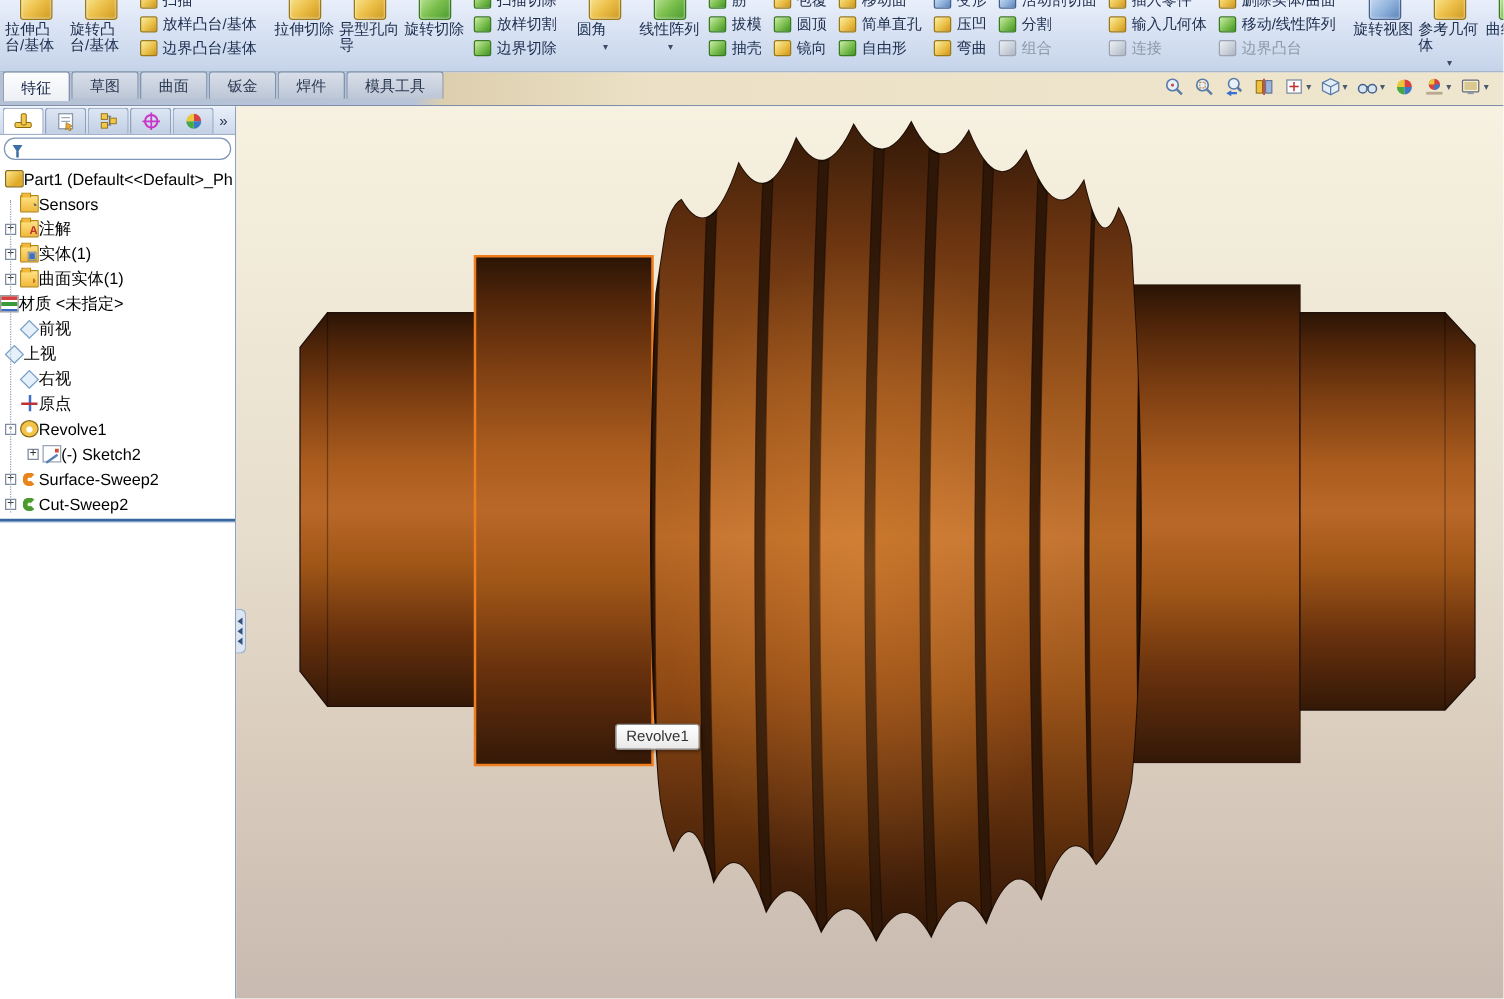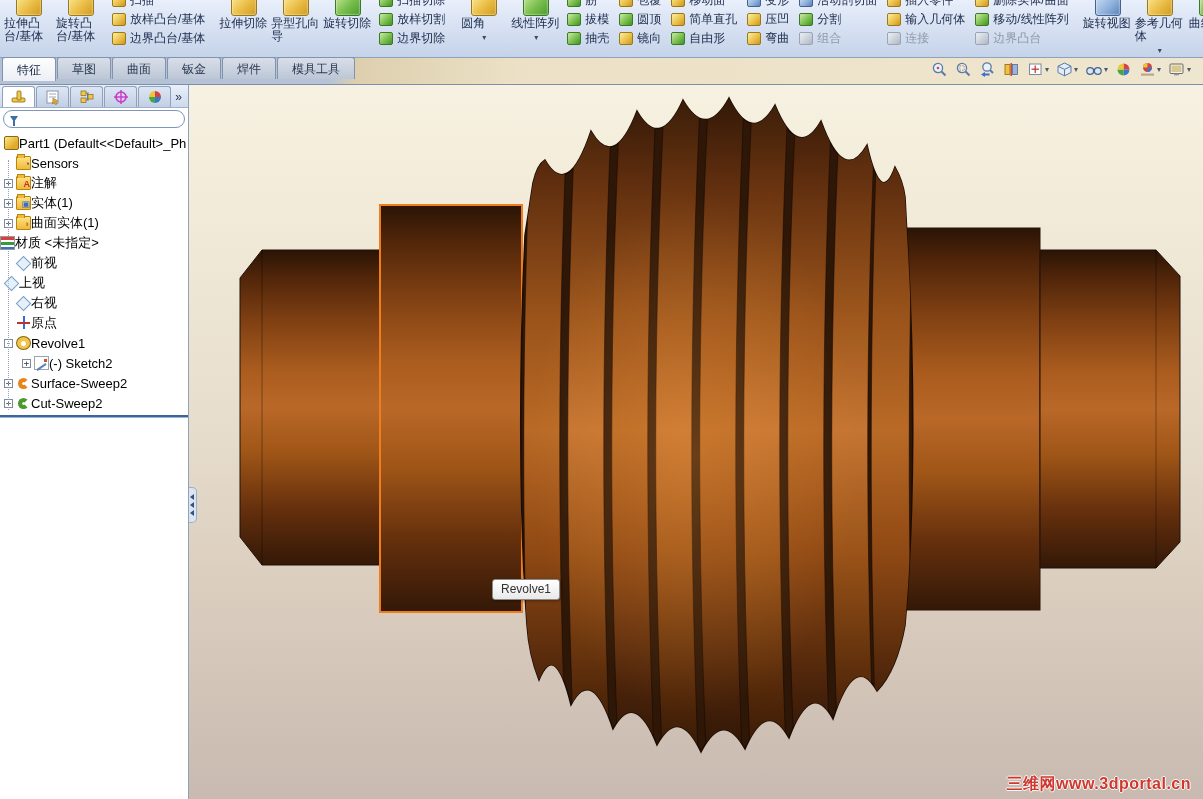--- a/index.html
+++ b/index.html
@@ -569,21 +569,20 @@
           <path d="M520,0 C508,240 508,460 518,690 L554,690 C544,460 544,240 556,0 Z" fill="url(#band)" stroke="rgba(20,8,2,0.55)"></path>
           <path d="M564,0 C552,240 552,460 562,690 L598,690 C588,460 588,240 600,0 Z" fill="url(#band2)" stroke="rgba(20,8,2,0.55)"></path>
           <path d="M608,0 C596,240 596,460 606,690 L642,690 C632,460 632,240 644,0 Z" fill="url(#band)" stroke="rgba(20,8,2,0.55)"></path>
           <path d="M652,0 C640,240 640,460 650,690 L686,690 C676,460 676,240 688,0 Z" fill="url(#band2)" stroke="rgba(20,8,2,0.55)"></path>
           <path d="M690,0 C680,240 680,460 688,690 L726,690 C718,460 718,240 728,0 Z" fill="url(#band)" stroke="rgba(20,8,2,0.55)"></path>
           <ellipse cx="505" cy="370" rx="165" ry="260" fill="url(#glow)"></ellipse>
         </g>
       </svg>
 
       <div class="tooltip">Revolve1</div>
-      <div class="watermark">三维网www.3dportal.cn</div>
       <div class="splitter">
         <i></i>
         <i></i>
         <i></i>
       </div>
     </div>
   </div>
 </div>
 
 </body></html>

